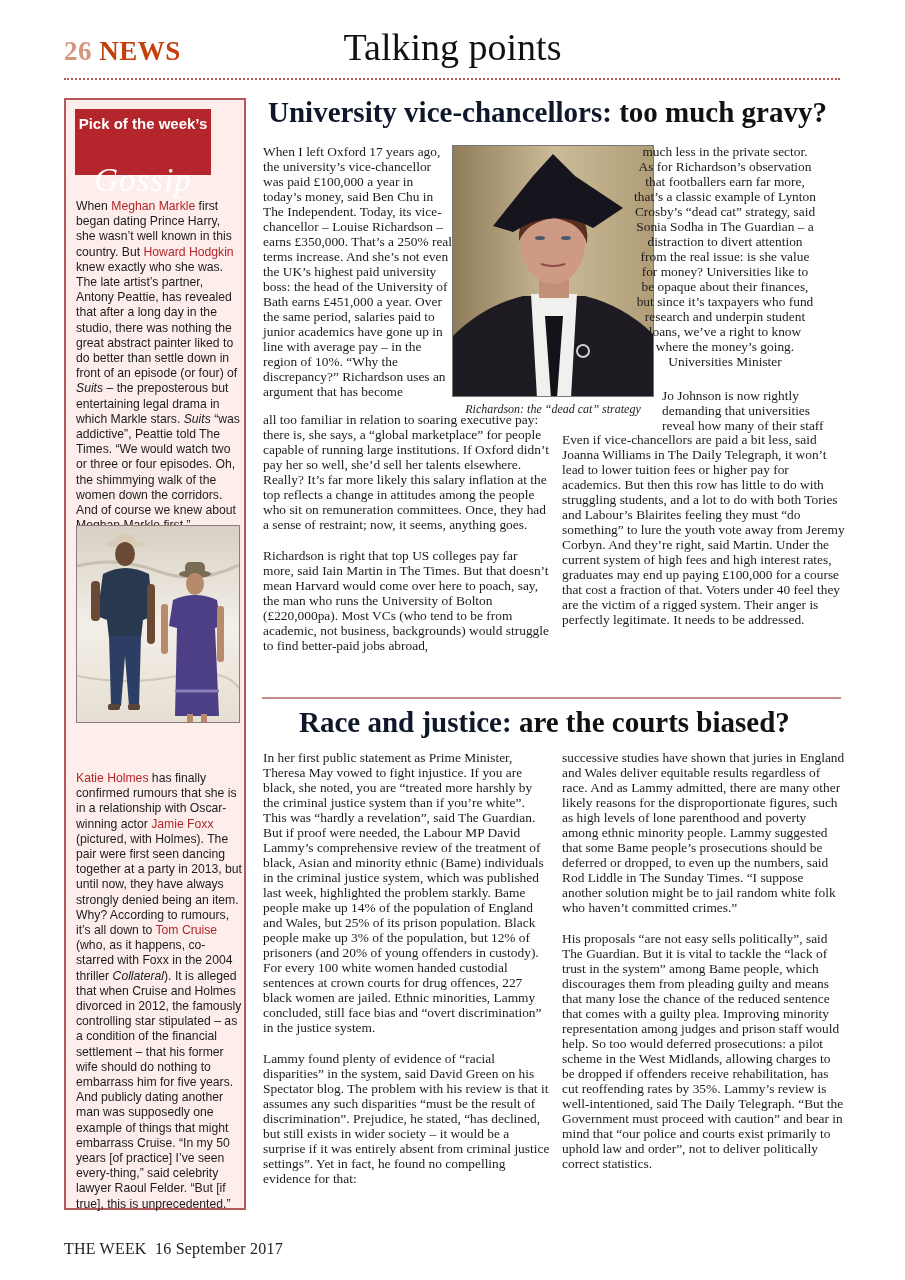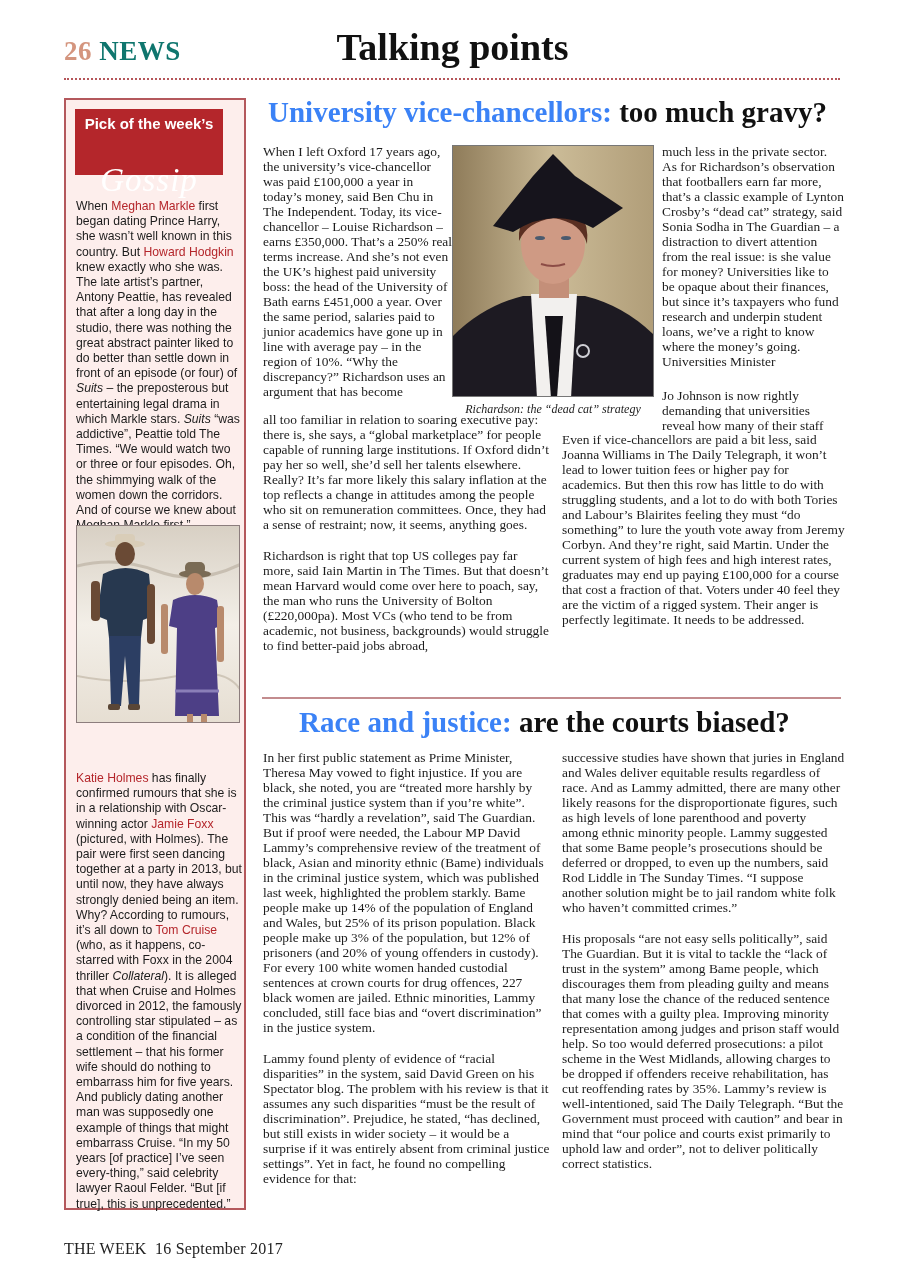--- a/index.html
+++ b/index.html
@@ -2,51 +2,51 @@
 <html><head>
 <meta charset="utf-8">
 <style>
   * { box-sizing: border-box; margin: 0; padding: 0; }
   html, body { width: 905px; height: 1280px; background: #ffffff; overflow: hidden; }
   body { position: relative; font-family: "Liberation Serif", "DejaVu Serif", serif; color: #1a1a1a; }
 
   
   .hdr-section { position: absolute; left: 64px; top: 38px; font-size: 27px; font-weight: bold; letter-spacing: 0.5px; line-height: 1; }
   .hdr-section .num { color: #d4957e; }
-  .hdr-section .sec { color: #0f766e; }
-  .hdr-title { position: absolute; left: 0; width: 905px; top: 28px; text-align: center; font-size: 38px; font-weight: bold; color: #111; line-height: 1; padding-left: 0px; }
+  .hdr-section .sec { color: #c2410c; }
+  .hdr-title { position: absolute; left: 0; width: 905px; top: 28px; text-align: center; font-size: 38px; font-weight: normal; color: #111; line-height: 1; padding-left: 0px; }
   .hdr-title span { position: relative; left: 0px; }
   .hdr-rule { position: absolute; left: 64px; top: 78px; width: 776px; height: 0; border-top: 2px dotted #b5565a; }
 
   
   .gossip { position: absolute; left: 64px; top: 98px; width: 182px; height: 1112px; background: #fdeeec; border: 2px solid #b4585c; }
-  .gossip-banner { position: absolute; left: 9px; top: 9px; width: 148px; height: 66px; background: #b4262b; text-align: center; color: #fff; }
+  .gossip-banner { position: absolute; left: 9px; top: 9px; width: 136px; height: 66px; background: #b4262b; text-align: center; color: #fff; }
   .gossip-banner .pick { font-family: "Liberation Sans", "DejaVu Sans", sans-serif; font-weight: bold; font-size: 15px; padding-top: 6px; line-height: 17px; }
   .gossip-banner .gossip-word { font-family: "Liberation Serif", serif; font-style: italic; font-size: 33px; line-height: 36px; letter-spacing: 1px; margin-top: 30px; }
   .gossip-text { position: absolute; left: 10px; width: 166px; font-family: "Liberation Sans", "DejaVu Sans", sans-serif; font-size: 12.2px; line-height: 15.2px; color: #1c1c1c; }
   .gossip-text .hl { color: #b4262b; }
   .gossip-text i { font-style: italic; }
   .gt1 { top: 99px; }
   .gt2 { top: 659px; margin-top: 12px; }
   .gossip-photo { position: absolute; left: 10px; top: 425px; width: 164px; height: 198px; border: 1px solid #8c7d7d; overflow: hidden; background: #efeae4; }
 
   
   .headline { position: absolute; font-size: 29px; font-weight: bold; line-height: 1; white-space: nowrap; }
-  .headline .red { color: #3b82f6; }
+  .headline .red { color: #0f172a; }
   .headline .blk { color: #111; }
   .h1 { left: 268px; top: 98px; }
   .h2 { left: 299px; top: 708px; }
 
   .col { position: absolute; font-size: 13.4px; line-height: 15px; color: #1c1c1c; }
   .col p { margin: 0; }
   .col p + p { margin-top: 16px; }
 
   .a1-left { left: 263px; top: 144px; width: 190px; }
   .a1-left-wide { left: 263px; top: 412px; width: 286px; }
-  .a1-right { left: 662px; top: 144px; width: 182px; }
+  .a1-right { left: 634px; top: 144px; width: 182px; text-align: center; }
   .a1-right-ind { left: 662px; top: 388px; width: 182px; }
   .a1-right-wide { left: 562px; top: 432px; width: 284px; }
 
   .photo-rich { position: absolute; left: 452px; top: 145px; width: 202px; height: 252px; border: 1px solid #777; overflow: hidden; background: #b7a582; }
   .caption { position: absolute; left: 452px; top: 402px; width: 202px; text-align: center; font-style: italic; font-size: 12px; color: #222; }
 
   .divider { position: absolute; left: 262px; top: 697px; width: 579px; height: 0; border-top: 2px solid #c38c8e; }
 
   .a2-left { left: 263px; top: 750px; width: 288px; }
   .a2-right { left: 562px; top: 750px; width: 284px; }

